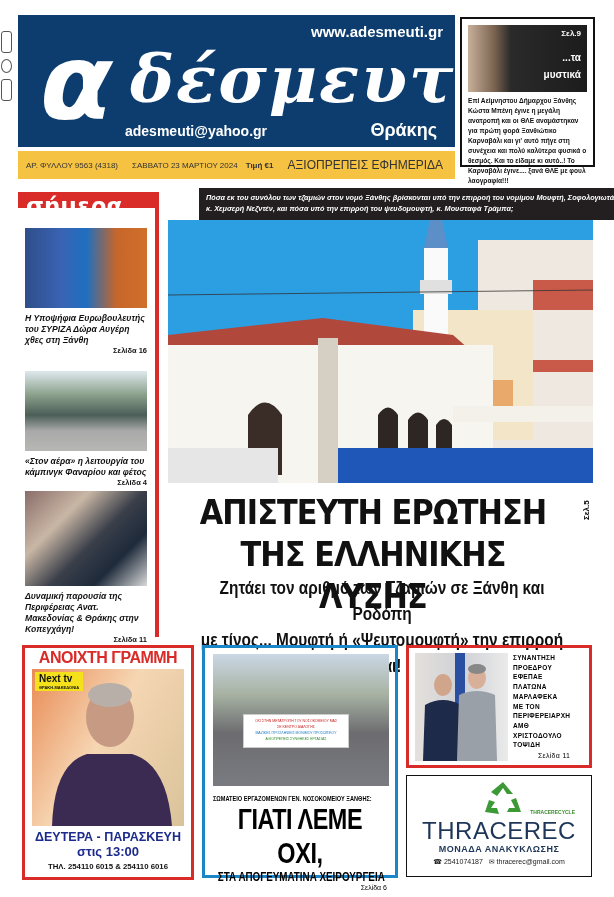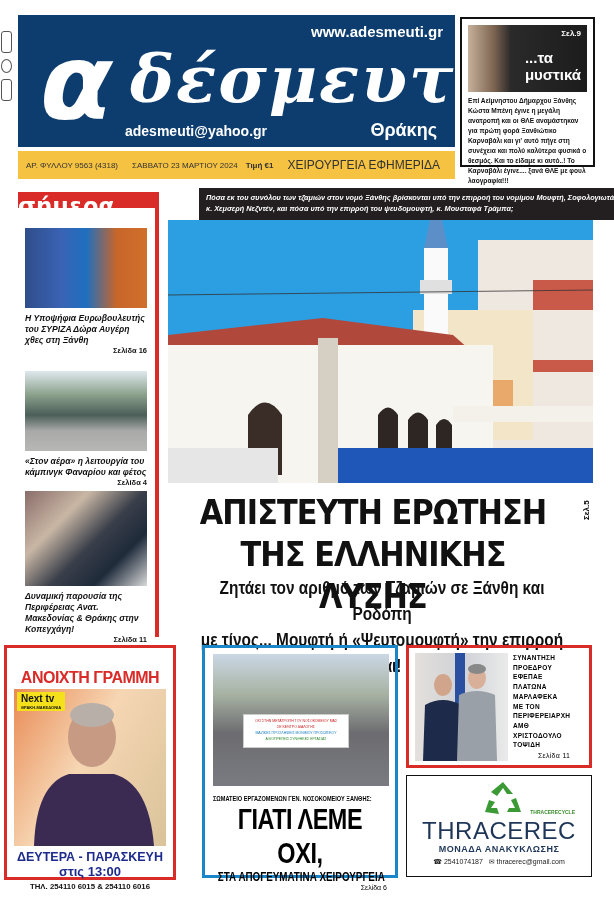--- a/index.html
+++ b/index.html
@@ -22,41 +22,41 @@
   .infobar { left: 18px; top: 151px; width: 437px; height: 28px; background: #f5c242; display: flex; align-items: center; padding: 0 8px; font-size: 8px; color: #333; }
   .infobar .issue { margin-right: 14px; }
   .infobar .date { font-weight: normal; margin-right: 8px; }
   .infobar .price { font-weight: bold; margin-right: 14px; }
   .infobar .daily { font-size: 12px; color: #333; }
 
   
   .secrets { left: 460px; top: 17px; width: 135px; height: 150px; border: 2px solid #111; padding: 6px; background: #fff; }
   .secrets-photo { width: 119px; height: 67px; background: linear-gradient(90deg, #c7b19b 0%, #7b6350 22%, #2a2a2a 36%, #1c1c1c 100%); position: relative; color: #fff; padding-left: 31px; }
   .secrets-page { position: absolute; right: 6px; top: 4px; font-size: 8px; font-weight: bold; }
-  .secrets-title { position: absolute; right: 6px; top: 24px; font-size: 15px; font-weight: bold; line-height: 17px; }
+  .secrets-title { position: absolute; right: 6px; top: 24px; font-size: 10px; font-weight: bold; line-height: 17px; text-align: right; }
   .secrets-text { font-size: 6.6px; font-weight: bold; line-height: 10px; margin-top: 4px; color: #111; }
 
   
-  .today-head { left: 18px; top: 192px; width: 140px; height: 16px; background: #d92b27; color: #fff; font-size: 23px; font-weight: bold; padding-left: 0; line-height: 28px; font-family: "DejaVu Sans", sans-serif; }
+  .today-head { left: 18px; top: 192px; width: 140px; height: 16px; background: #d92b27; color: #fff; font-size: 23px; font-weight: bold; padding-left: 8px; line-height: 28px; font-family: "DejaVu Sans", sans-serif; }
   .today-rule { left: 155px; top: 192px; width: 4px; height: 445px; background: #d92b27; }
   .today-item { left: 25px; width: 122px; }
   .thumb { width: 122px; background: #777; }
   .today-title { font-size: 8.6px; font-weight: bold; line-height: 11px; color: #111; margin-top: 5px; font-style: italic; }
   .today-page { font-size: 7.5px; font-weight: bold; text-align: right; color: #111; }
 
   
   .lead-kicker { left: 167px; top: 188px; width: 438px; height: 32px; background: #231f20; color: #fff; font-size: 7.3px; font-weight: bold; font-style: italic; line-height: 11px; padding: 4px 7px; margin-left: 32px; }
   .lead-photo { left: 168px; top: 220px; width: 425px; height: 263px; overflow: hidden; background: #2a9be0; }
   .lead-headline { left: 167px; top: 492px; width: 412px; text-align: center; font-family: "DejaVu Sans", sans-serif; font-weight: bold; font-size: 33px; line-height: 42px; color: #111; letter-spacing: -1px; transform: scaleX(0.92); transform-origin: center top; }
   .lead-page { left: 582px; top: 498px; font-size: 8px; font-weight: bold; transform: rotate(-90deg); transform-origin: left top; margin-top: 22px; }
   .lead-sub { left: 167px; top: 575px; width: 430px; text-align: center; font-weight: bold; font-size: 17.5px; line-height: 26px; color: #111; transform: scaleX(0.88); transform-origin: center top; }
 
   
   .box-red { border: 3px solid #d92b27; }
-  .radio { left: 4px; top: 645px; width: 172px; height: 235px; padding: 21px 6px; background: #fff; }
+  .radio { left: 22px; top: 645px; width: 172px; height: 235px; padding: 1px 6px; background: #fff; }
   .radio-title { color: #d92b27; font-weight: bold; font-size: 16px; text-align: center; letter-spacing: -0.5px; }
   .radio-photo { width: 152px; height: 157px; margin: 2px auto 0; position: relative; background: linear-gradient(120deg, #e98b55 0%, #f6d6b3 45%, #d9c39a 100%); overflow: hidden; }
   .nexttv { position: absolute; left: 3px; top: 3px; background: #f4e11b; color: #111; font-weight: bold; font-size: 10px; padding: 1px 4px; line-height: 12px; }
   .nexttv small { display: block; font-size: 4px; line-height: 5px; }
   .radio-days { color: #1c2b8c; font-weight: bold; font-size: 12.5px; text-align: center; margin-top: 4px; }
   .radio-time { color: #1c2b8c; font-weight: bold; font-size: 13px; text-align: center; line-height: 15px; }
   .radio-phone { font-weight: bold; font-size: 7.8px; text-align: center; margin-top: 3px; color: #111; }
 
   .hospital { left: 202px; top: 645px; width: 196px; height: 233px; border: 3px solid #1a86c8; padding: 6px 8px; }
   .hosp-photo { width: 176px; height: 132px; background: linear-gradient(180deg, #cbd7e4 0%, #a8b3a4 30%, #6c6c70 60%, #7a7b80 100%); position: relative; overflow: hidden; }
@@ -92,21 +92,21 @@
   <div class="abs logo-word">δέσμευτη</div>
   <div class="abs mh-url">www.adesmeuti.gr</div>
   <div class="abs mh-email">adesmeuti@yahoo.gr</div>
   <div class="abs mh-region">Θράκης</div>
 </div>
 
 <div class="abs infobar">
   <span class="issue">ΑΡ. ΦΥΛΛΟΥ 9563 (4318)</span>
   <span class="date">ΣΑΒΒΑΤΟ 23 ΜΑΡΤΙΟΥ 2024</span>
   <span class="price">Τιμή €1</span>
-  <span class="daily">ΧΕΙΡΟΥΡΓΕΙΑ ΕΦΗΜΕΡΙΔΑ</span>
+  <span class="daily">ΑΞΙΟΠΡΕΠΕΙΣ ΕΦΗΜΕΡΙΔΑ</span>
 </div>
 
 <div class="abs secrets">
   <div class="secrets-photo">
     <span class="secrets-page">Σελ.9</span>
     <div class="secrets-title">
       <div>...τα</div>
       <div>μυστικά</div>
     </div>
   </div>

